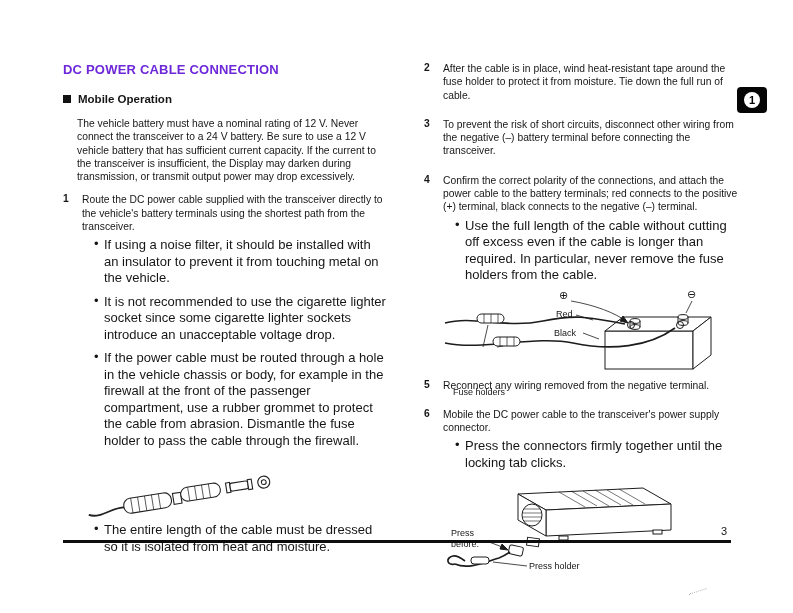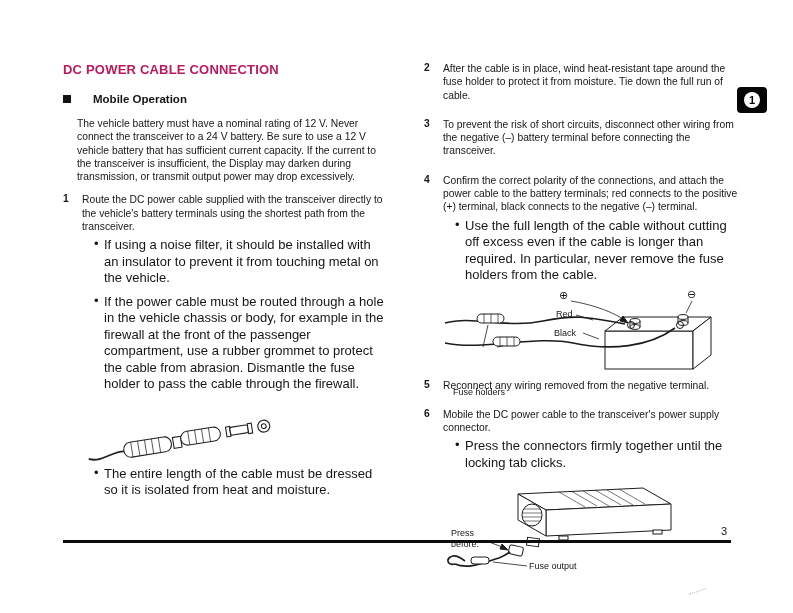--- a/index.html
+++ b/index.html
@@ -12,23 +12,23 @@
     color: #161616;
     overflow: hidden;
     margin: 0 auto;
   }
   .col { position: absolute; top: 62px; }
   .col-left  { left: 63px;  width: 323px; }
   .col-right { left: 424px; width: 314px; }
 
   h1.title {
     font-size: 13px; font-weight: bold; letter-spacing: .2px;
-    margin: 0 0 16px 0; color:#be185d;
-  }
-  .sec { display:flex; align-items:center; gap:22px; margin: 0 0 12px 0; }
+    margin: 0 0 16px 0; color:#6d28d9;
+  }
+  .sec { display:flex; align-items:center; gap:7px; margin: 0 0 12px 0; }
   .sq { width:8px; height:8px; background:#111; flex:none; }
   .sec-t { font-size: 11.5px; font-weight: bold; }
 
   p.intro {
     margin: 0 0 10px 14px;
     font-size: 10.3px; line-height: 1.29;
   }
 
   .step { display:flex; gap:7px; font-size:10.3px; }
   .m14 { margin-bottom: 12px; }
@@ -86,20 +86,21 @@
     </div>
 
     <p class="intro">The vehicle battery must have a nominal rating of 12 V. Never connect the transceiver to a 24 V battery. Be sure to use a 12 V vehicle battery that has sufficient current capacity. If the current to the transceiver is insufficient, the Display may darken during transmission, or transmit output power may drop excessively.</p>
 
     <div class="step">
       <span class="num">1</span>
       <div class="sbody">
         <p>Route the DC power cable supplied with the transceiver directly to the vehicle's battery terminals using the shortest path from the transceiver.</p>
         <ul class="bullets">
           <li>If using a noise filter, it should be installed with an insulator to prevent it from touching metal on the vehicle.</li>
+          <li>It is not recommended to use the cigarette lighter socket since some cigarette lighter sockets introduce an unacceptable voltage drop.</li>
           <li>If the power cable must be routed through a hole in the vehicle chassis or body, for example in the firewall at the front of the passenger compartment, use a rubber grommet to protect the cable from abrasion. Dismantle the fuse holder to pass the cable through the firewall.</li>
         </ul>
 
         <figure class="fig fig1">
           <svg width="200" height="62" viewBox="0 0 200 62">
             <g fill="none" stroke="#222" stroke-width="1.1" transform="rotate(-9 100 34)">
               <path d="M4,44 C16,50 28,40 40,42" stroke-width="1.8"></path>
               <rect x="40" y="34" width="48" height="15" rx="7" fill="#fff"></rect>
               <path d="M48,34 v15 M55,34 v15 M62,34 v15 M69,34 v15 M76,34 v15" stroke-width="0.7"></path>
               <rect x="90" y="36" width="8" height="11" fill="#fff"></rect>
@@ -233,21 +234,21 @@
 
               <rect x="28" y="79" width="18" height="7" rx="3" fill="#fff"></rect>
 
               <path d="M46,64 L62,70" stroke-width="0.8"></path>
               <polygon points="65,72 57,71 59,66" fill="#1c1c1c"></polygon>
 
               <path d="M84,88 L50,84" stroke-width="0.8"></path>
             </g>
           </svg>
           <span class="flabel wrap" style="left:8px; top:50px;">Press before.</span>
-          <span class="flabel" style="left:86px; top:83px;">Fuse output</span>
+          <span class="flabel" style="left:86px; top:83px;">Press holder</span>
         </figure>
       </div>
     </div>
   </section>
 
   <div class="tab-badge">
     <span class="circ">1</span>
   </div>
 
   <div class="rule"></div>

